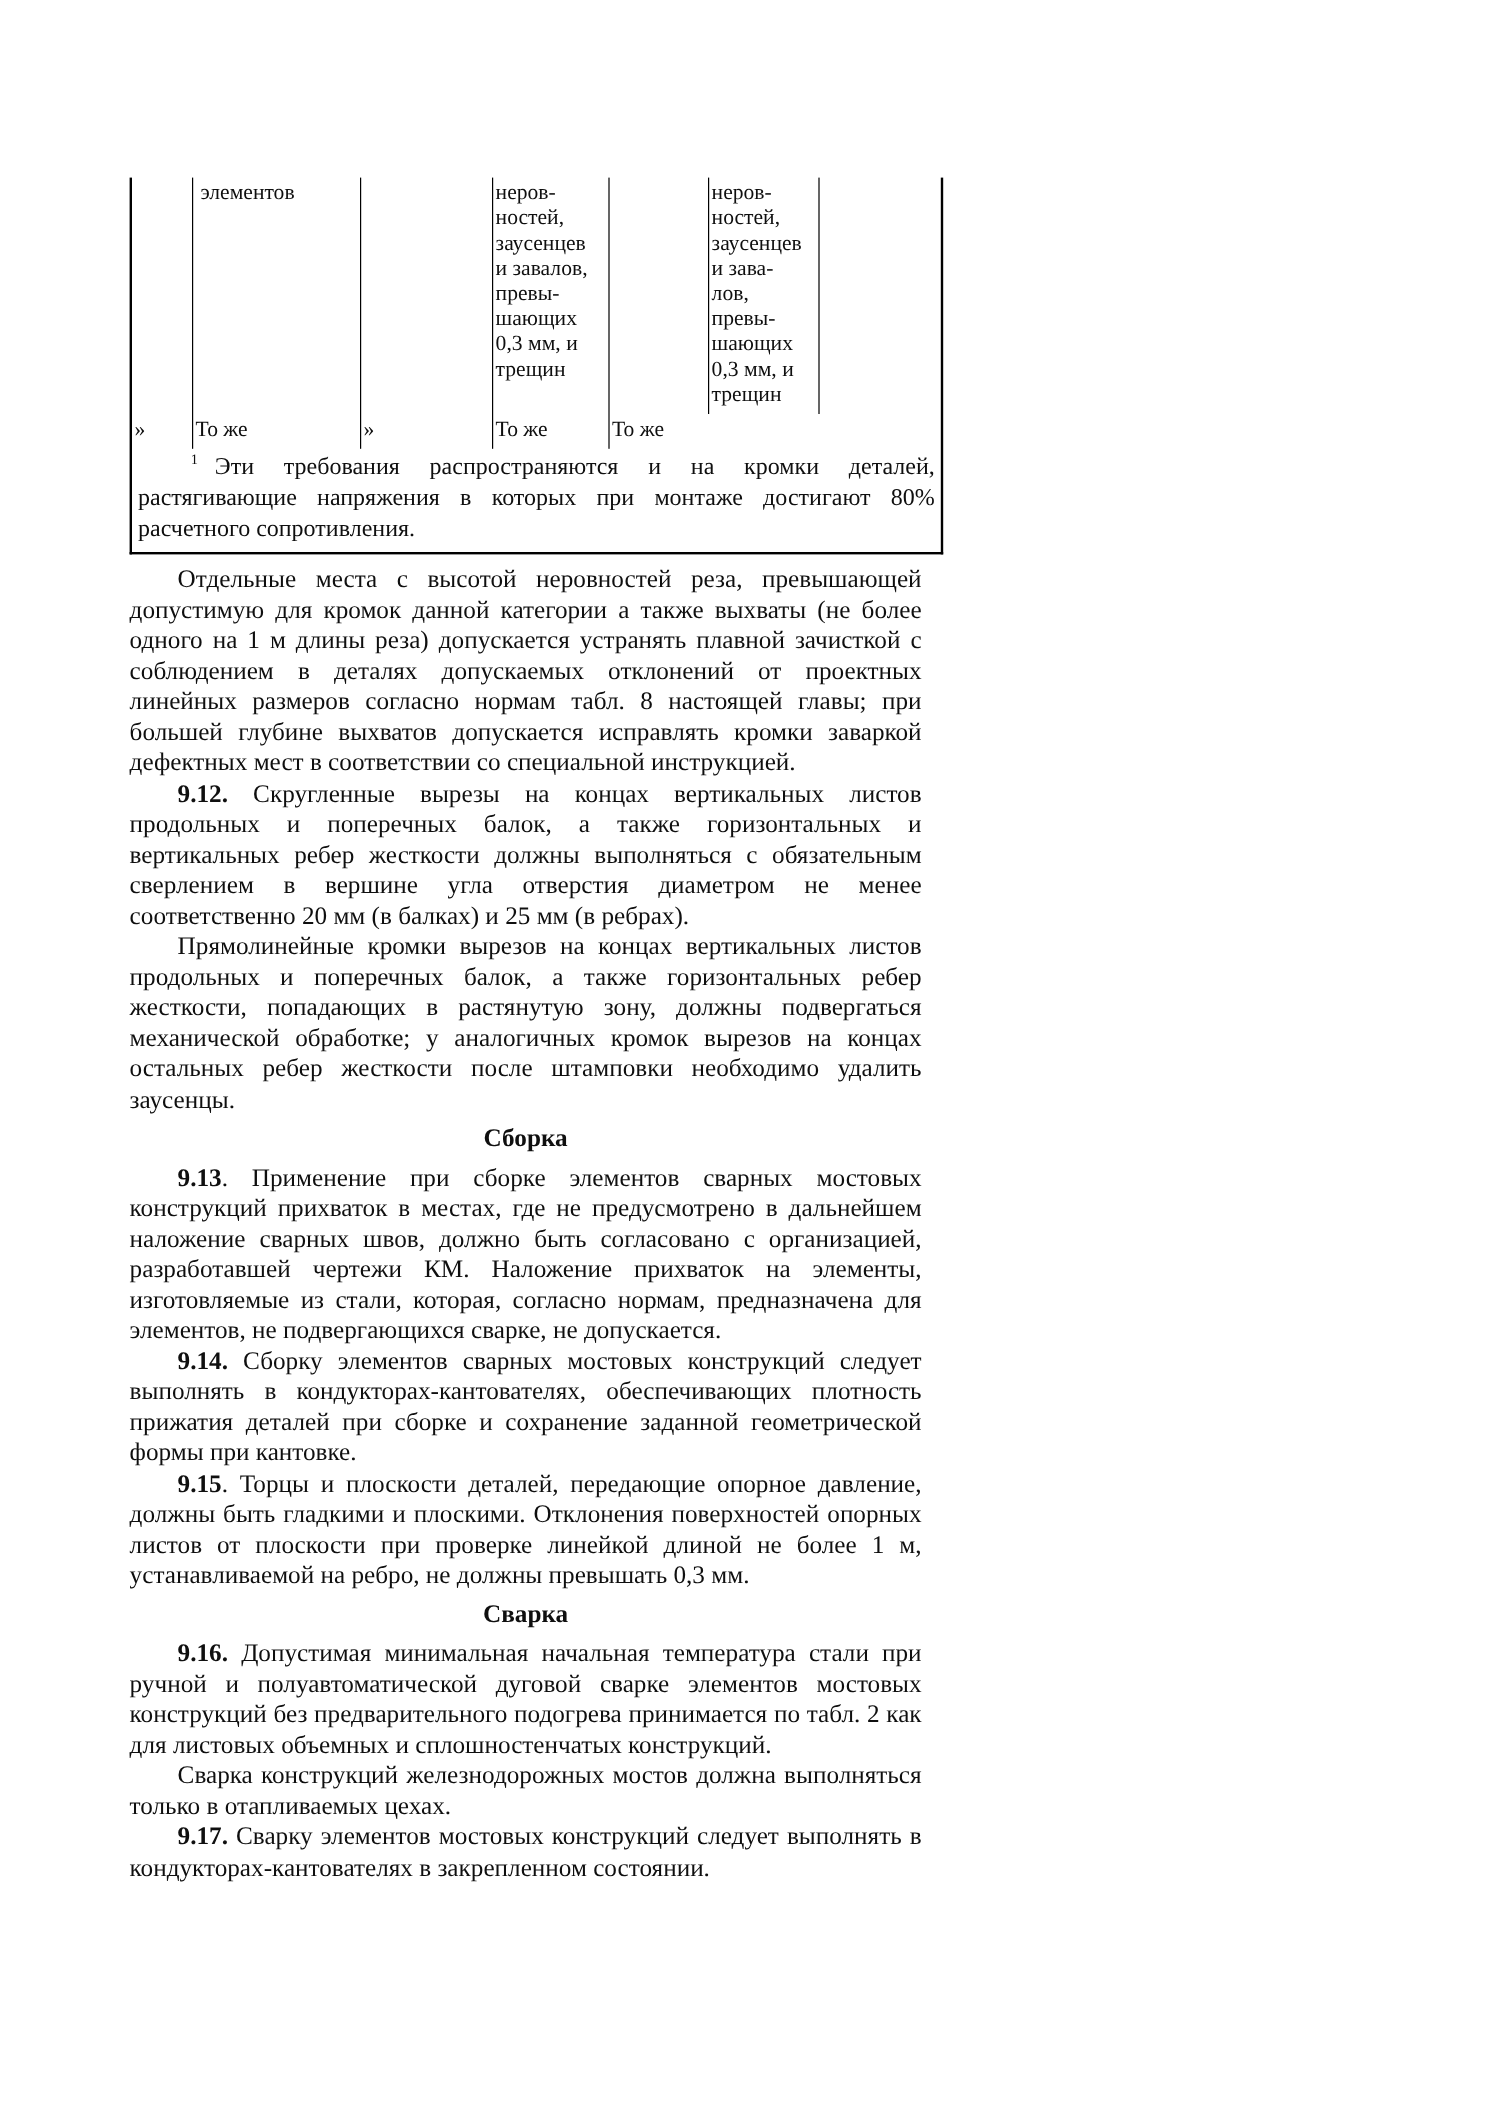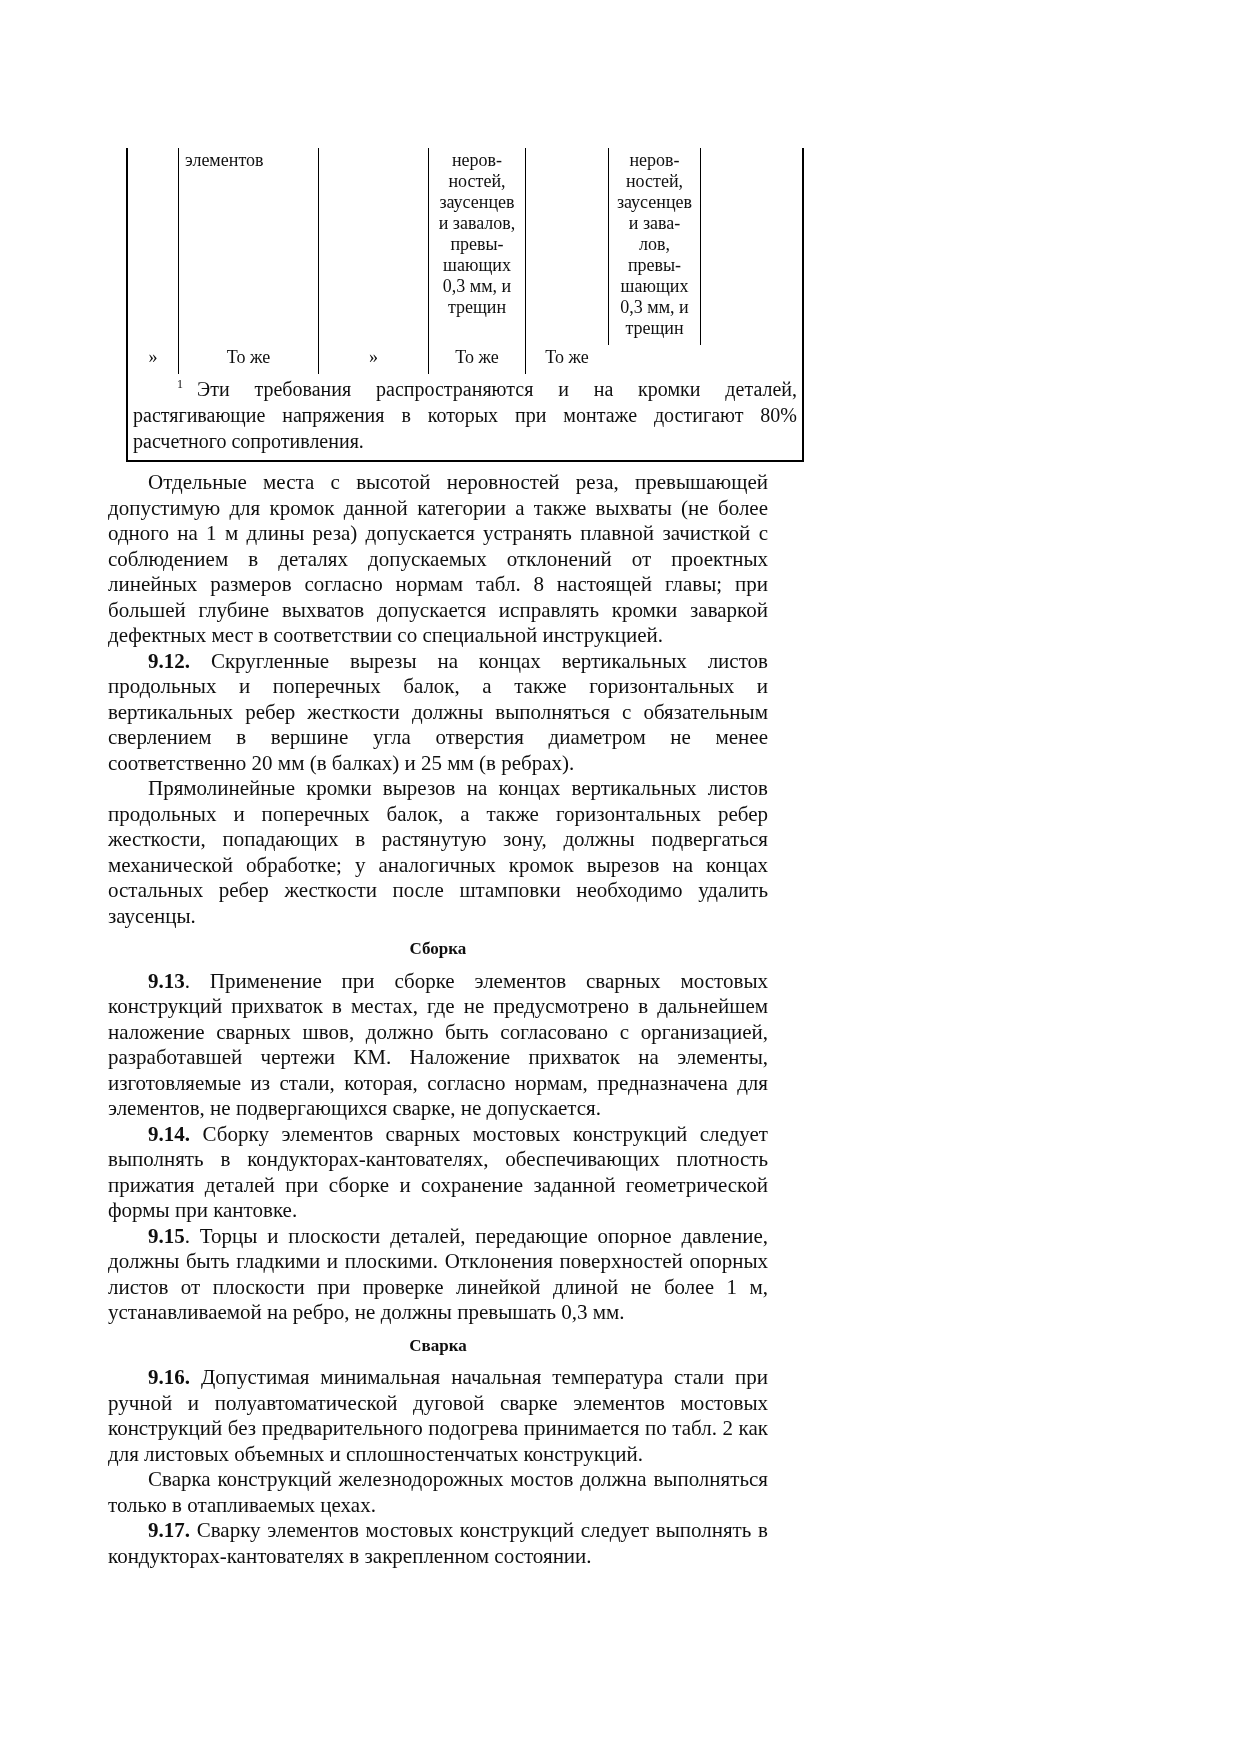--- a/index.html
+++ b/index.html
@@ -12,37 +12,36 @@
     overflow:hidden;
   }
   .content{
     position:absolute;
     left:108px;top:148px;
     width:660px;
   }
   
   .tablebox{
     box-sizing:border-box;
-    margin-left:18px;
+    margin-left:0;
     width:678px;
     border-left:2px solid #000;
     border-right:2px solid #000;
     border-bottom:2px solid #000;
   }
   .tgrid{
     display:grid;
     grid-template-columns:50px 140px 110px 97px 83px 92px 1fr;
     grid-auto-rows:min-content;
   }
   .tc{
     box-sizing:border-box;
     border-left:1px solid #000;
     font-size:18px;
     line-height:21px;
-    text-align:center;
     white-space:pre-line;
     padding:2px 2px 6px 2px;
     min-height:10px;
   }
   .tc:nth-child(7n+1){border-left:none;}
   .tc.cell-left{text-align:left;padding-left:6px;}
   .tfoot{
     font-size:20px;
     line-height:26px;
     text-align:justify;
@@ -60,21 +59,21 @@
   p.body{
     margin:0;
     font-size:21px;
     line-height:25.5px;
     text-align:justify;
     text-indent:40px;
   }
   p.body b{font-weight:bold;}
   p.hd{
     margin:7px 0;
-    font-size:17px;
+    font-size:21px;
     line-height:25.5px;
     text-align:center;
     font-weight:bold;
     text-indent:0;
   }
 </style>
 </head>
 <body>
 
 <div class="page">

